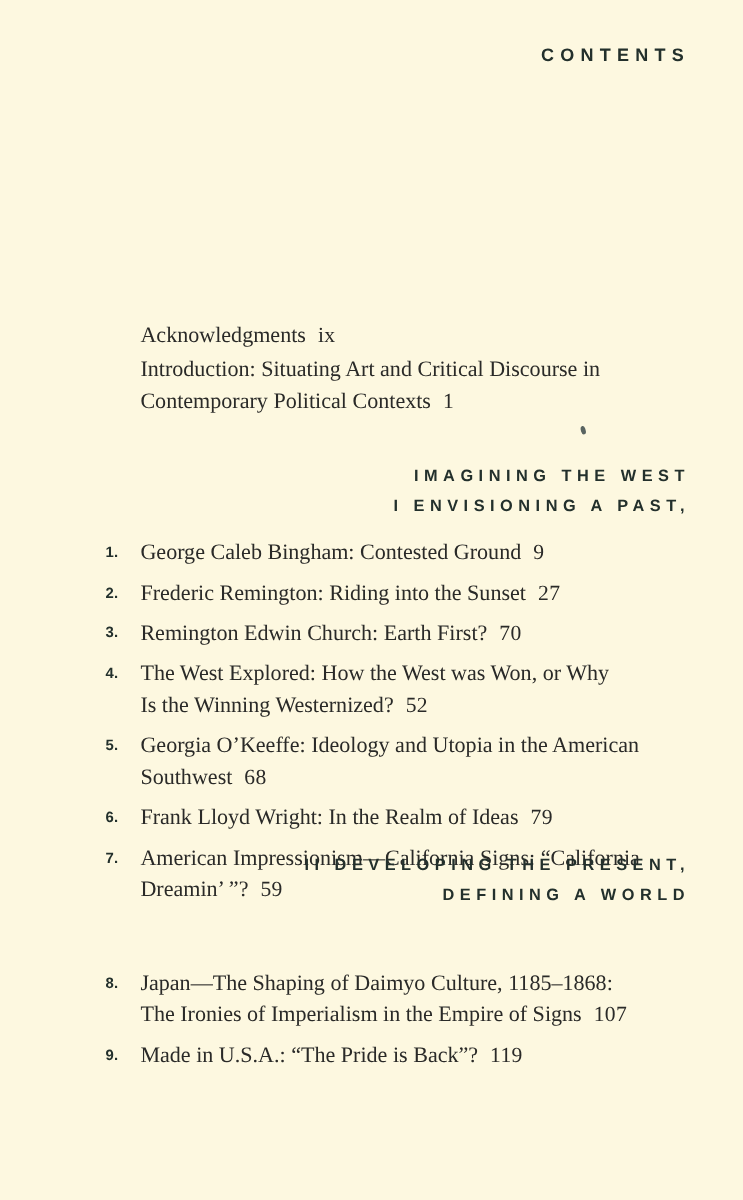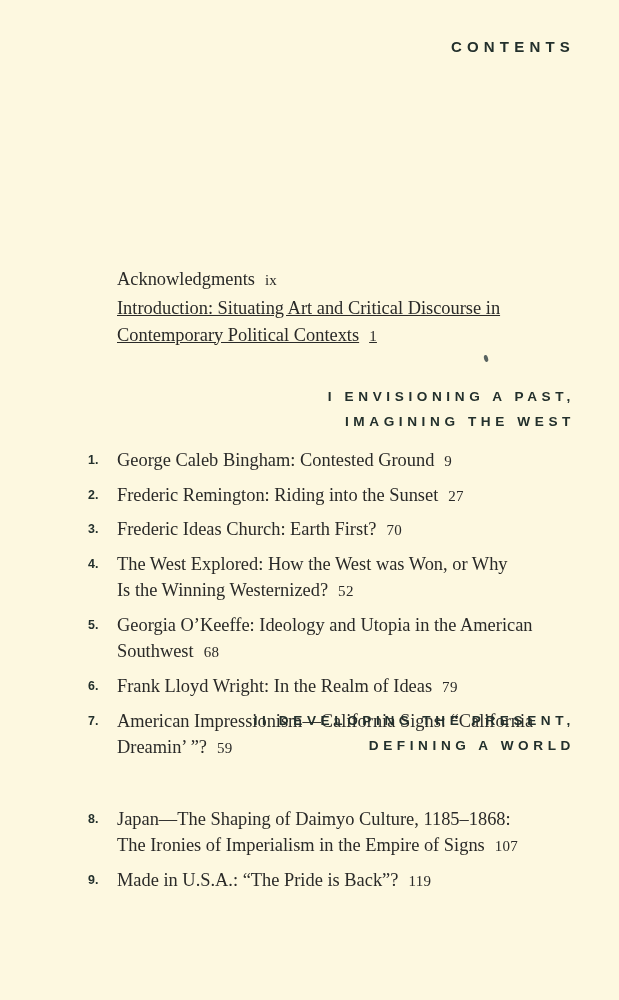--- a/index.html
+++ b/index.html
@@ -42,24 +42,23 @@
     left: 117px;
     width: 430px;
     font-size: 18.4px;
     line-height: 26.3px;
   }
   .fm-line {
     white-space: pre-wrap;
   }
   .fm-entry + .fm-entry {
     margin-top: 2px;
-    text-decoration: underline;
   }
   .pgnum {
-    font-size: 15px;
+    font-size: 18px;
     letter-spacing: 0.3px;
   }
   .gap {
     display: inline-block;
     width: 10px;
   }
 
   
   .part-heading {
     position: absolute;
@@ -141,36 +140,36 @@
     </div>
     <div class="fm-entry">
       <span class="fm-line">Introduction: Situating Art and Critical Discourse in
 Contemporary Political Contexts</span><span class="gap"></span><span class="pgnum">1</span>
     </div>
   </div>
 
   <div class="speck"></div>
 
   <div class="part-heading" id="part-1">
+    <span class="ph-line">IMAGINING THE WEST</span>
     <span class="ph-line">I ENVISIONING A PAST,</span>
-    <span class="ph-line">IMAGINING THE WEST</span>
   </div>
 
   <div class="chapter-list" id="chapters-1">
     <div class="chapter">
       <span class="ch-num">1.</span>
       <span class="ch-title"><span>George Caleb Bingham: Contested Ground</span><span class="gap"></span><span class="pgnum">9</span></span>
     </div>
     <div class="chapter">
       <span class="ch-num">2.</span>
       <span class="ch-title"><span>Frederic Remington: Riding into the Sunset</span><span class="gap"></span><span class="pgnum">27</span></span>
     </div>
     <div class="chapter">
       <span class="ch-num">3.</span>
-      <span class="ch-title"><span>Frederic Ideas Church: Earth First?</span><span class="gap"></span><span class="pgnum">70</span></span>
+      <span class="ch-title"><span>Remington Edwin Church: Earth First?</span><span class="gap"></span><span class="pgnum">70</span></span>
     </div>
     <div class="chapter">
       <span class="ch-num">4.</span>
       <span class="ch-title"><span>The West Explored: How the West was Won, or Why
 Is the Winning Westernized?</span><span class="gap"></span><span class="pgnum">52</span></span>
     </div>
     <div class="chapter">
       <span class="ch-num">5.</span>
       <span class="ch-title"><span>Georgia O’Keeffe: Ideology and Utopia in the American
 Southwest</span><span class="gap"></span><span class="pgnum">68</span></span>

